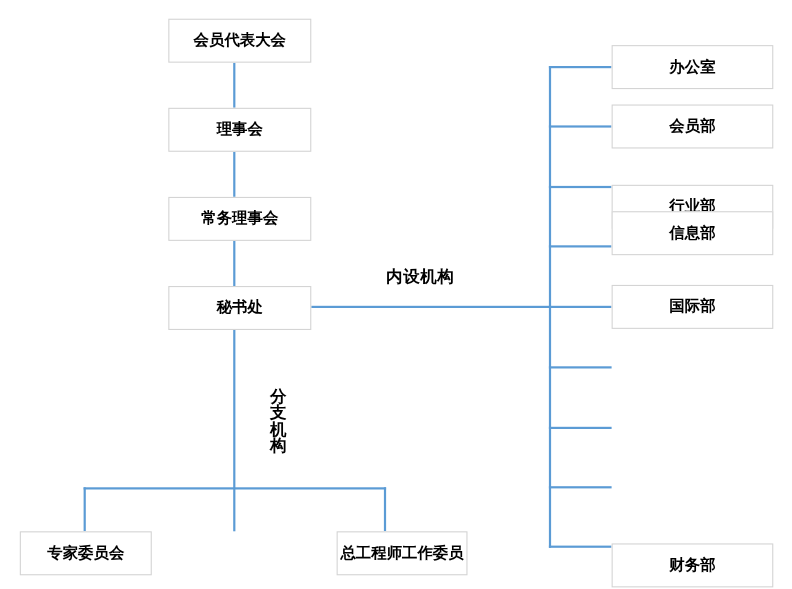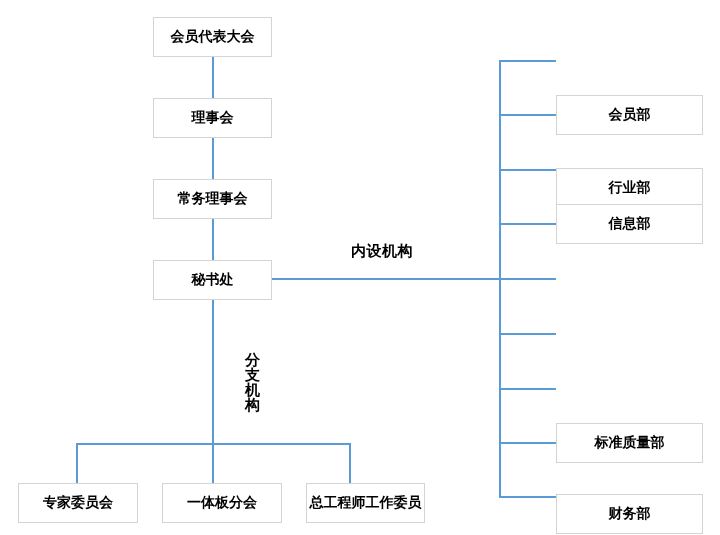--- a/index.html
+++ b/index.html
@@ -20,33 +20,33 @@
   .node{
     position:absolute;
     box-sizing:border-box;
     background:var(--box-fill);
     border:1px solid var(--box-border);
     display:flex;align-items:center;justify-content:center;
     font-size:14px;font-weight:bold;color:var(--text-color);
     white-space:nowrap;
     z-index:2;
   }
-  .chain-node{left:153px;width:119px;height:40px;}
+  .chain-node{left:153px;width:130px;height:40px;}
   .dept-node{left:556px;width:147px;height:40px;}
   .branch-node{top:483px;height:40px;}
   .hline,.vline{position:absolute;background:var(--line-color);z-index:1;}
   .hline{height:2px;}
   .vline{width:2px;}
   .flow-label{
     position:absolute;
     font-size:15px;font-weight:bold;color:var(--text-color);
     z-index:2;letter-spacing:0.5px;
   }
   .flow-label.vertical{
-    width:16px;line-height:15px;word-break:break-all;letter-spacing:0;
+    width:16px;line-height:15px;word-break:break-all;text-align:center;letter-spacing:0;
   }
 </style>
 </head>
 <body>
 
 <div class="canvas">
 
   <div class="node chain-node" style="top:17px">会员代表大会</div>
   <div class="node chain-node" style="top:98px">理事会</div>
   <div class="node chain-node" style="top:179px">常务理事会</div>
@@ -64,30 +64,30 @@
   <div class="hline" style="left:499px;top:60px;width:57px"></div>
   <div class="hline" style="left:499px;top:114px;width:57px"></div>
   <div class="hline" style="left:499px;top:169px;width:57px"></div>
   <div class="hline" style="left:499px;top:223px;width:57px"></div>
   <div class="hline" style="left:499px;top:278px;width:57px"></div>
   <div class="hline" style="left:499px;top:333px;width:57px"></div>
   <div class="hline" style="left:499px;top:388px;width:57px"></div>
   <div class="hline" style="left:499px;top:442px;width:57px"></div>
   <div class="hline" style="left:499px;top:496px;width:57px"></div>
 
+  <div class="node dept-node" style="top:41px">办公室</div>
   <div class="node dept-node" style="top:95px">会员部</div>
   <div class="node dept-node" style="top:168px">行业部</div>
-  <div class="node dept-node" style="top:204px">信息部</div>
-  <div class="node dept-node" style="top:423px">标准质量部</div>
+  <div class="node dept-node" style="top:192px">信息部</div>
+  <div class="node dept-node" style="top:259px">国际部</div>
   <div class="node dept-node" style="top:494px">财务部</div>
 
   <div class="vline" style="left:212px;top:300px;height:183px"></div>
   <div class="flow-label vertical" style="left:245px;top:353px">分支机构</div>
 
   <div class="hline" style="left:76px;top:443px;width:275px"></div>
   <div class="vline" style="left:76px;top:443px;height:40px"></div>
   <div class="vline" style="left:349px;top:443px;height:40px"></div>
 
   <div class="node branch-node" style="left:18px;width:120px">专家委员会</div>
-  <div class="node branch-node" style="left:162px;width:120px">一体板分会</div>
   <div class="node branch-node" style="left:306px;width:119px">总工程师工作委员</div>
 
 </div>
 
 </body></html>

